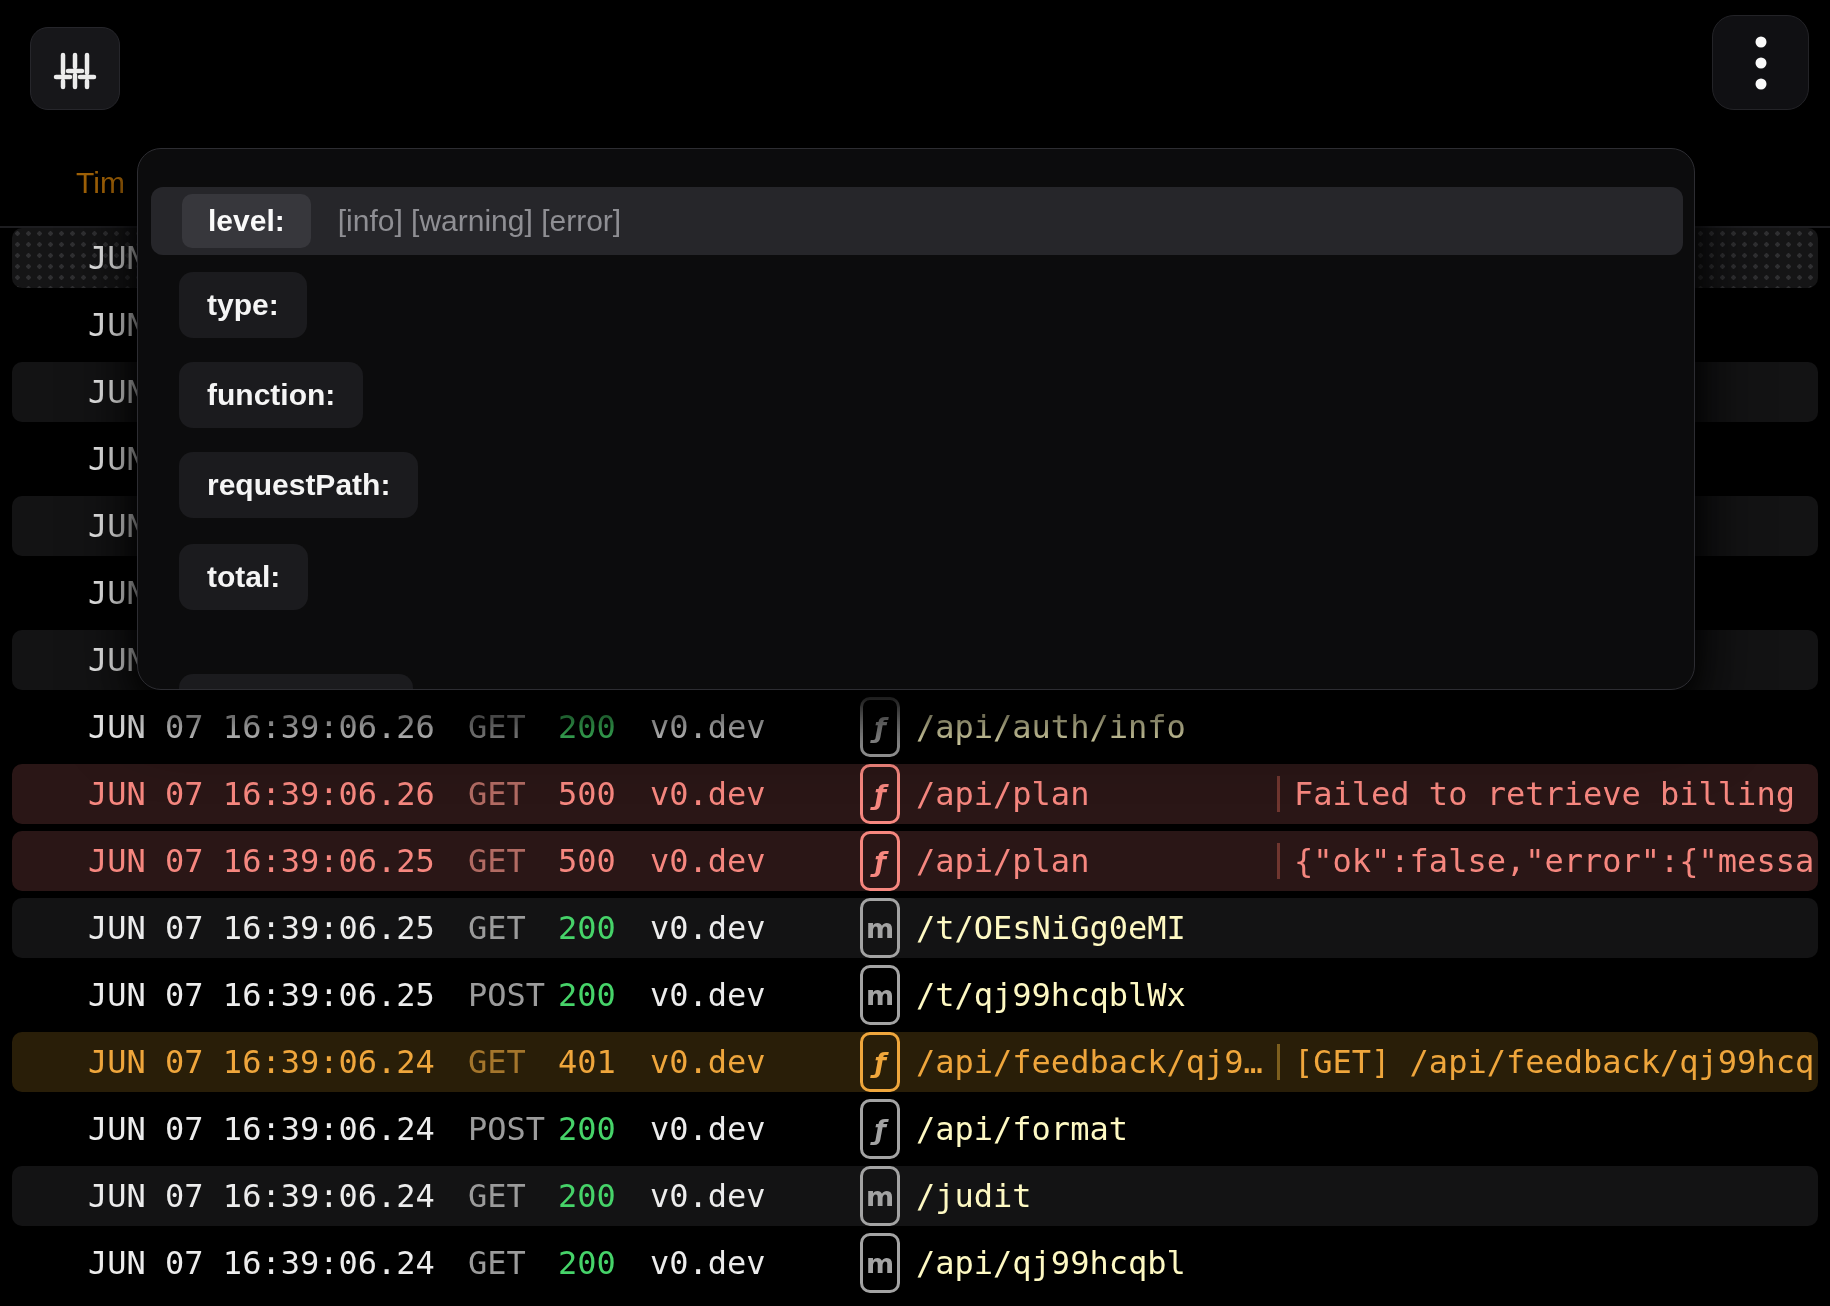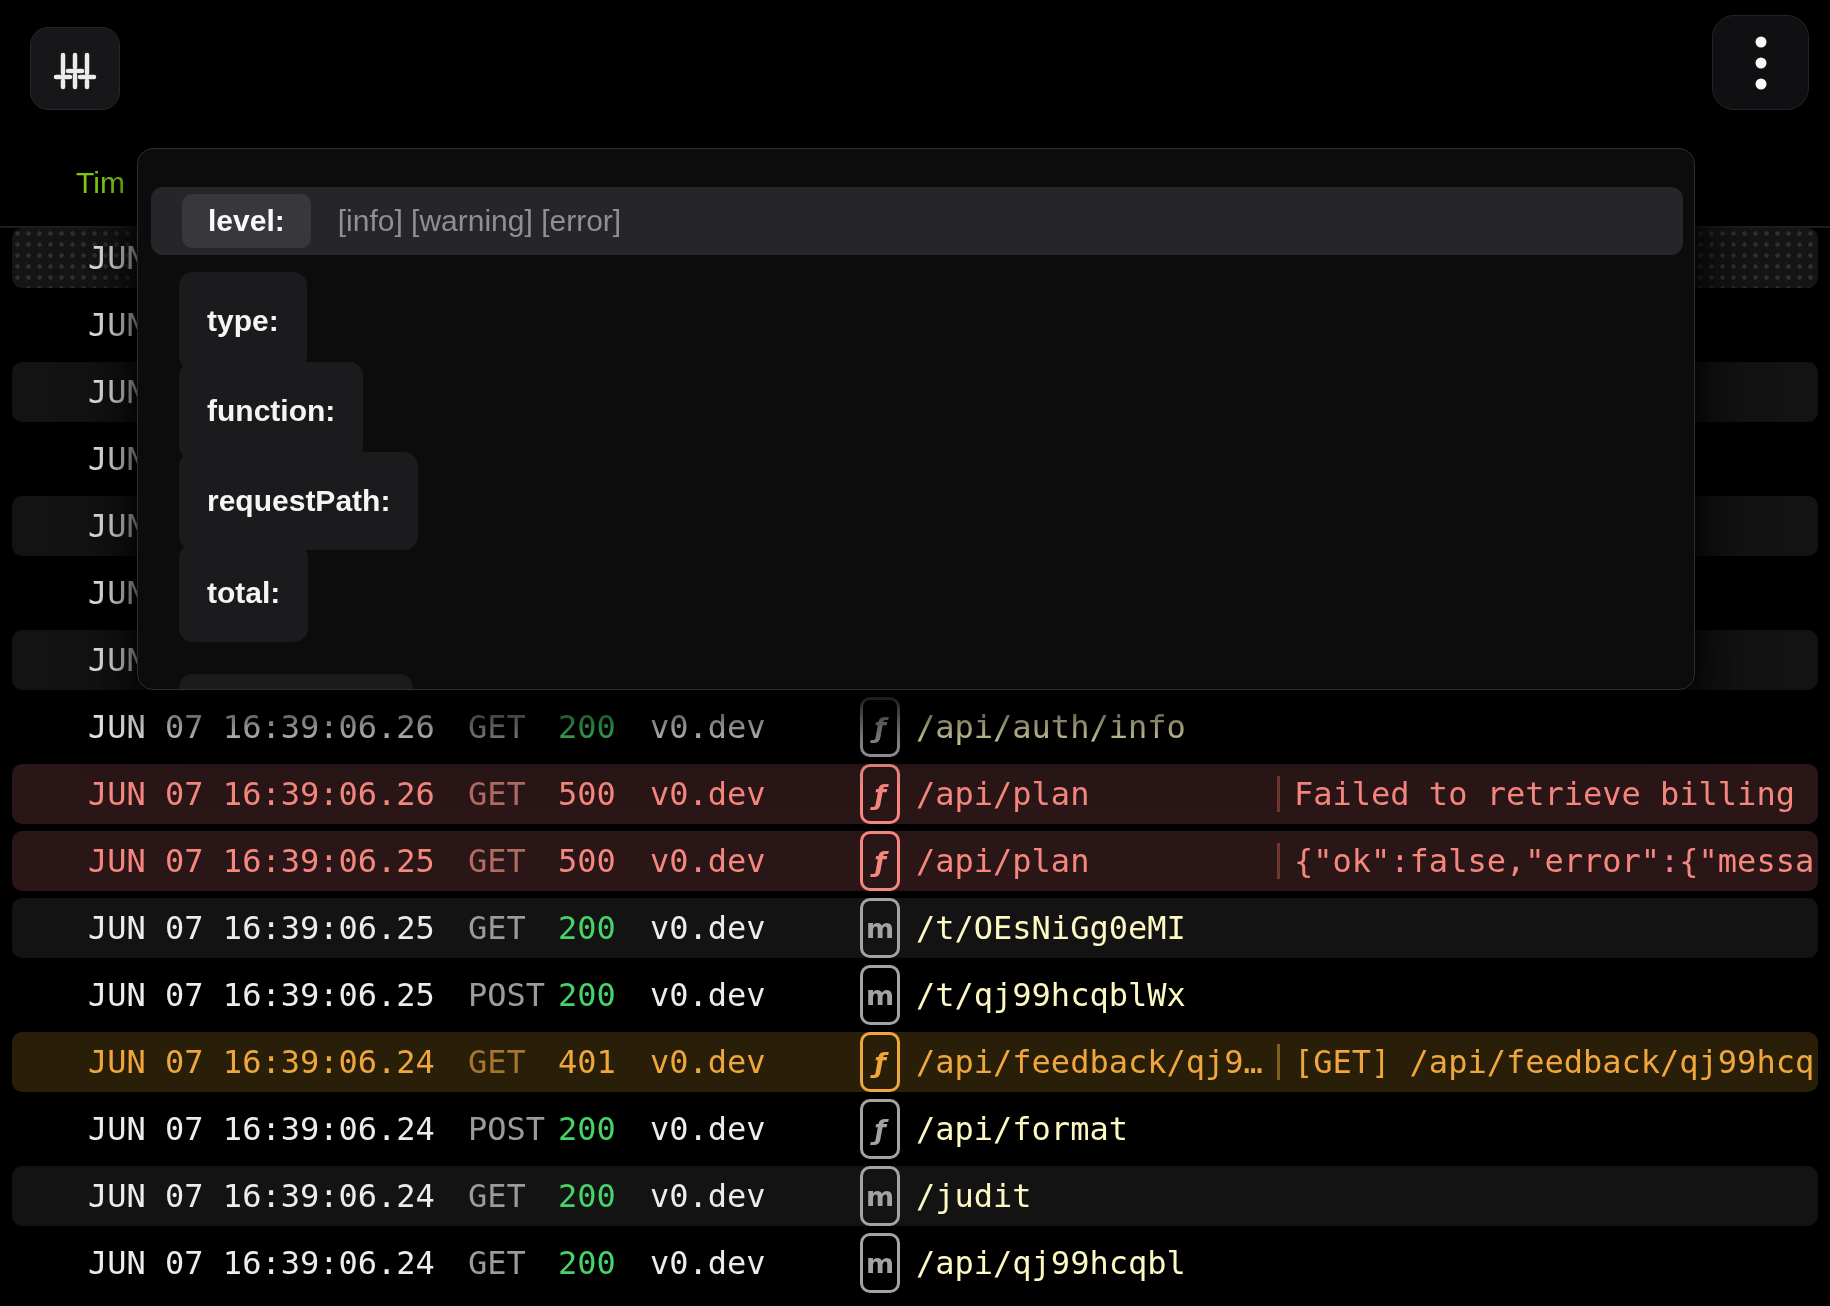--- a/index.html
+++ b/index.html
@@ -12,21 +12,21 @@
   .search-box{position:absolute;left:140px;top:15px;width:1557px;height:93px;border-radius:26px;
               background:#0a0a0b;border:2px solid #45454d;box-sizing:border-box;}
   .search-box .mag{position:absolute;left:40px;top:27px;}
   .caret{position:absolute;left:99px;top:26px;width:3px;height:41px;background:#e4e4e6;}
   .ph{position:absolute;left:110px;top:0;height:89px;line-height:89px;font-size:31px;color:#7e7e83;}
   .chev{position:absolute;right:46px;top:28px;}
   .kebab-btn{position:absolute;left:1712px;top:15px;width:95px;height:93px;border-radius:22px;
              background:#101013;border:1px solid #232327;display:flex;align-items:center;justify-content:center;}
 
   
-  .col-header{position:absolute;left:76px;top:166px;font-size:30px;color:#84cc16;}
+  .col-header{position:absolute;left:76px;top:166px;font-size:30px;color:#a16207;}
   .hdr-divider{position:absolute;left:0;top:226px;width:1830px;height:2px;background:#1d1d20;}
 
   
   .logs{position:absolute;left:0;top:0;width:1830px;height:1306px;}
   .log-row{position:absolute;left:12px;width:1806px;height:60px;border-radius:10px;overflow:hidden;
            font-family:"DejaVu Sans Mono",monospace;font-size:32px;}
   .log-row span{position:absolute;top:0;height:60px;line-height:60px;white-space:pre;}
   .row--dark{background:transparent;}
   .row--light{background:#131314;}
   .row--shimmer{background-color:#151516;
@@ -55,30 +55,30 @@
   .row--error .fnbox{border-color:#f6877f;}
   .row--error .fnbox i{color:#f6877f;}
 
   .row--warning .c-ts,.row--warning .c-status,.row--warning .c-host,.row--warning .c-path,.row--warning .c-msg{color:#efa63c;}
   .row--warning .c-method{color:#a5762c;}
   .row--warning .c-sep{background:#7d5f1e;}
   .row--warning .fnbox{border-color:#efa63c;}
   .row--warning .fnbox i{color:#efa63c;}
 
   
-  .dropdown{position:absolute;left:137px;top:148px;width:1558px;height:542px;border-radius:16px;
+  .dropdown{position:absolute;left:137px;top:148px;width:1558px;height:542px;border-radius:24px;
             background:#0c0c0d;border:1px solid #2d2d32;box-sizing:border-box;overflow:hidden;
             box-shadow:0 30px 70px rgba(0,0,0,.9),0 10px 30px rgba(0,0,0,.8);}
   .sugg-row-active{position:absolute;left:13px;top:38px;width:1532px;height:68px;border-radius:12px;
             background:#26262a;display:flex;align-items:center;padding-left:31px;box-sizing:border-box;}
   .key-pill-active{background:#37373c;border-radius:10px;padding:10px 26px;
             font-size:30px;font-weight:600;color:#fafafa;}
   .sugg-hint{margin-left:27px;font-size:30px;color:#8f8f94;}
   .key-pill{position:absolute;left:41px;height:66px;display:inline-flex;align-items:center;
-            padding:16px 28px;border-radius:14px;background:#1b1b1e;
+            padding:0 28px;border-radius:14px;background:#1b1b1e;
             font-size:30px;font-weight:600;color:#f5f5f5;}
   .pill-type{top:123px;} .pill-function{top:213px;} .pill-requestPath{top:303px;}
   .pill-host{top:395px;} .pill-deployment{top:489px;margin-top:36px;}
 
   svg{display:block;}
 </style>
 </head>
 <body>
 
 <div class="stage">

